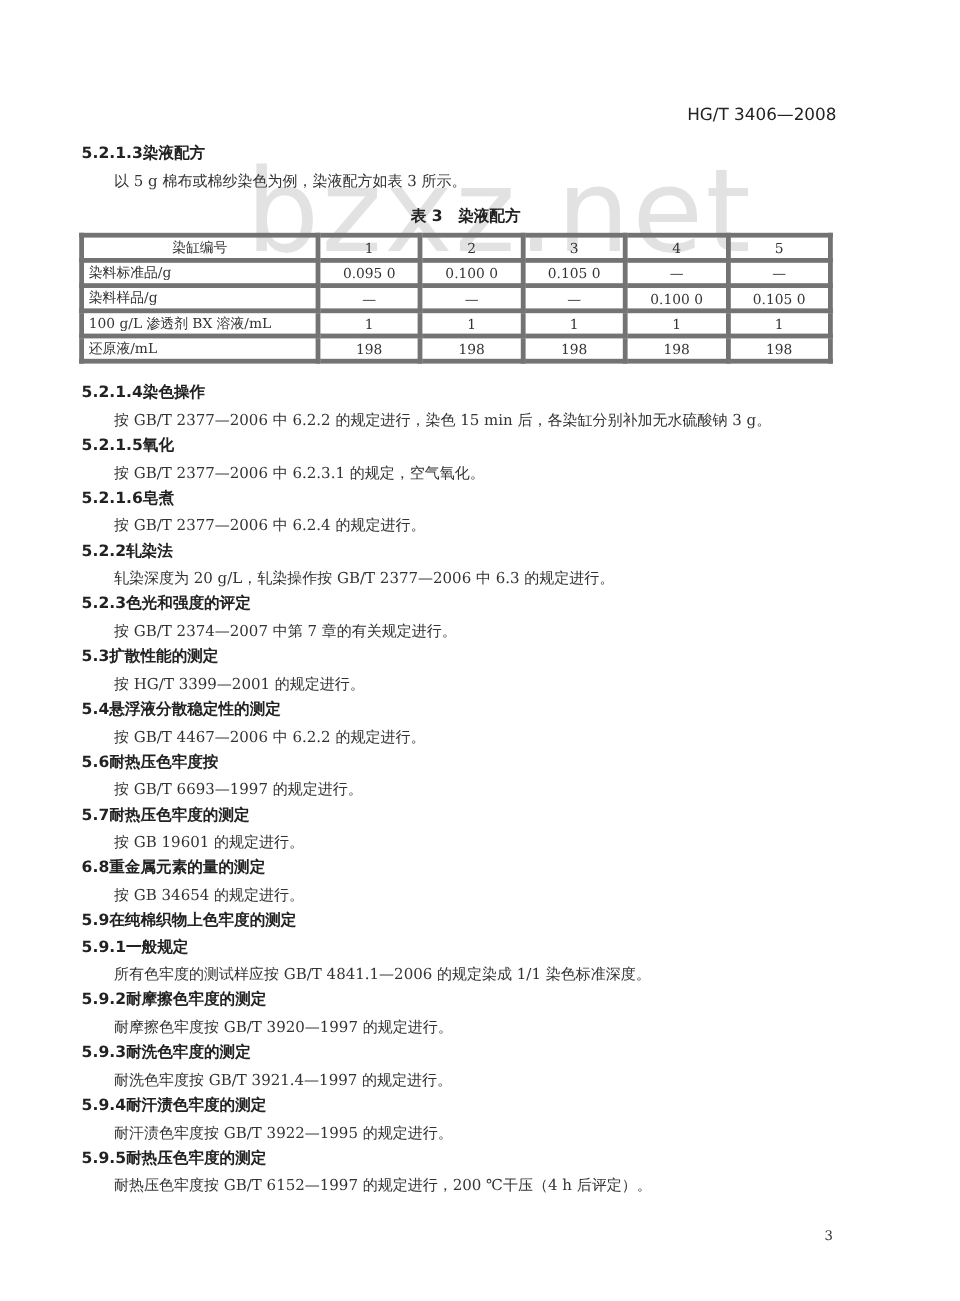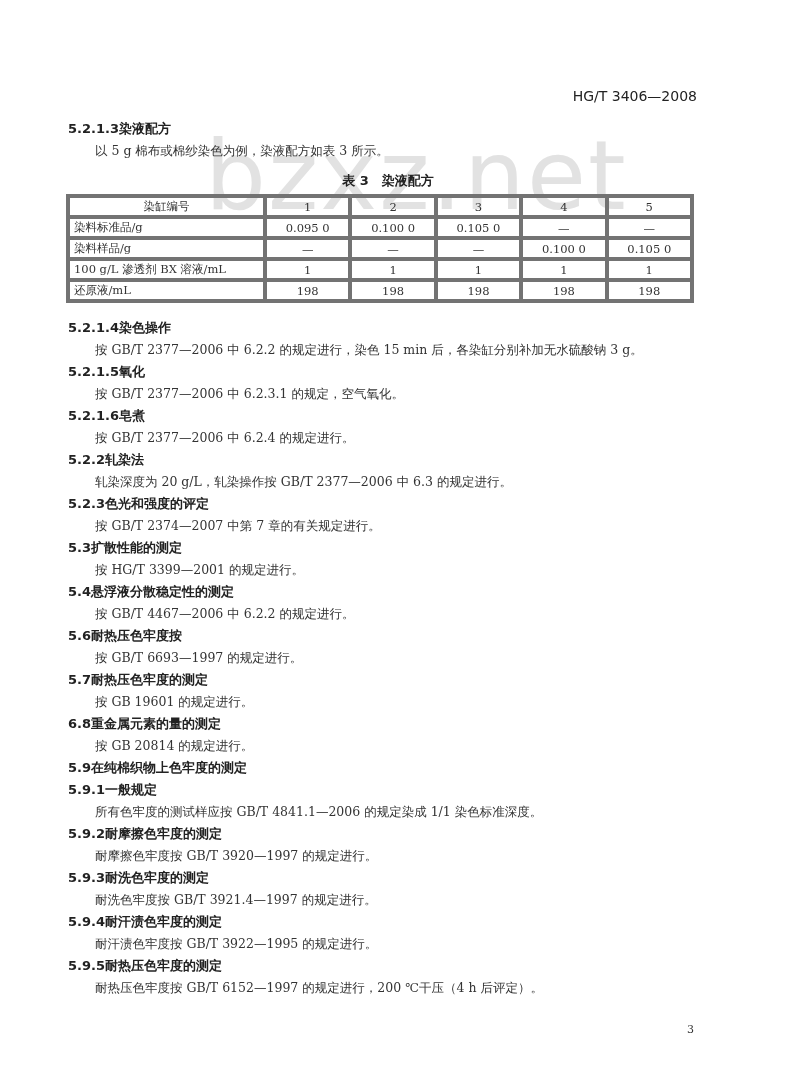--- a/index.html
+++ b/index.html
@@ -198,21 +198,21 @@
   <div>
     <div class="heading"><span class="num">5.6</span><span>耐热压色牢度按</span></div>
     <div class="para">按 GB/T 6693—1997 的规定进行。</div>
   </div>
   <div>
     <div class="heading"><span class="num">5.7</span><span>耐热压色牢度的测定</span></div>
     <div class="para">按 GB 19601 的规定进行。</div>
   </div>
   <div>
     <div class="heading"><span class="num">6.8</span><span>重金属元素的量的测定</span></div>
-    <div class="para">按 GB 20814 的规定进行。</div>
+    <div class="para">按 GB 34654 的规定进行。</div>
   </div>
   <div>
     <div class="heading"><span class="num">5.9</span><span>在纯棉织物上色牢度的测定</span></div>
   </div>
   <div>
     <div class="heading"><span class="num">5.9.1</span><span>一般规定</span></div>
     <div class="para">所有色牢度的测试样应按 GB/T 4841.1—2006 的规定染成 1/1 染色标准深度。</div>
   </div>
   <div>
     <div class="heading"><span class="num">5.9.2</span><span>耐摩擦色牢度的测定</span></div>

